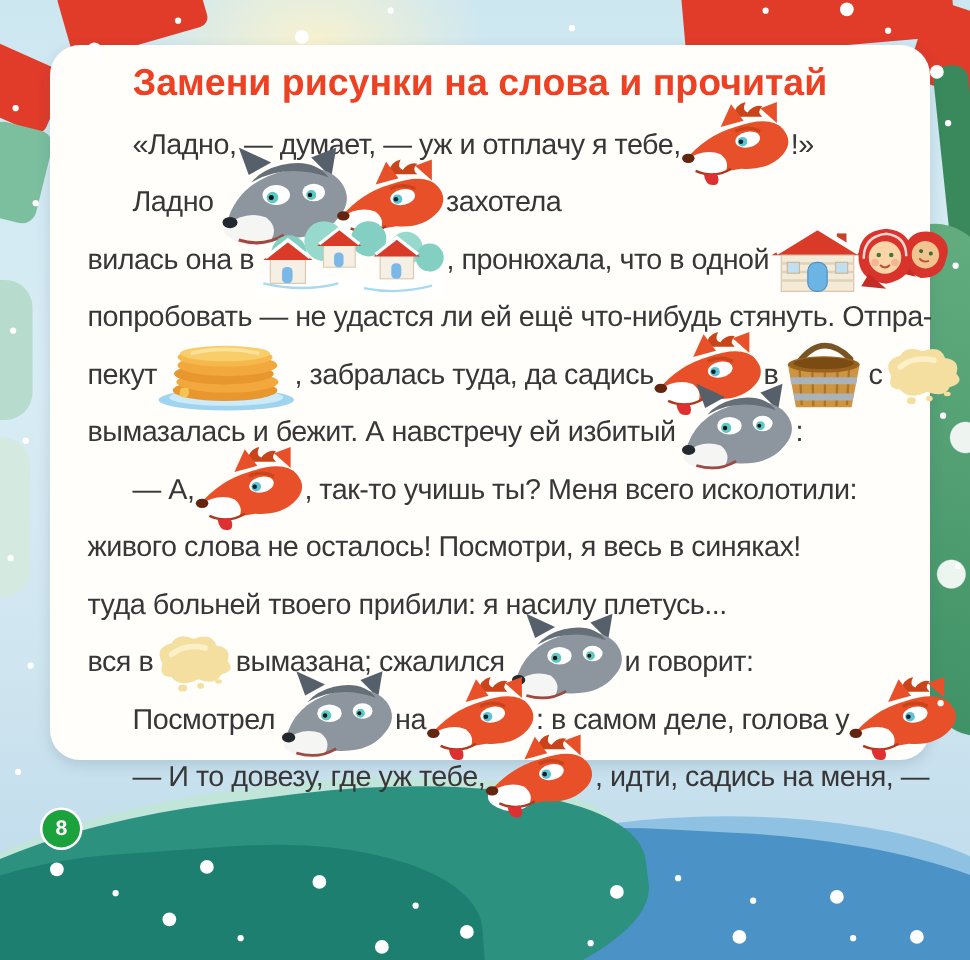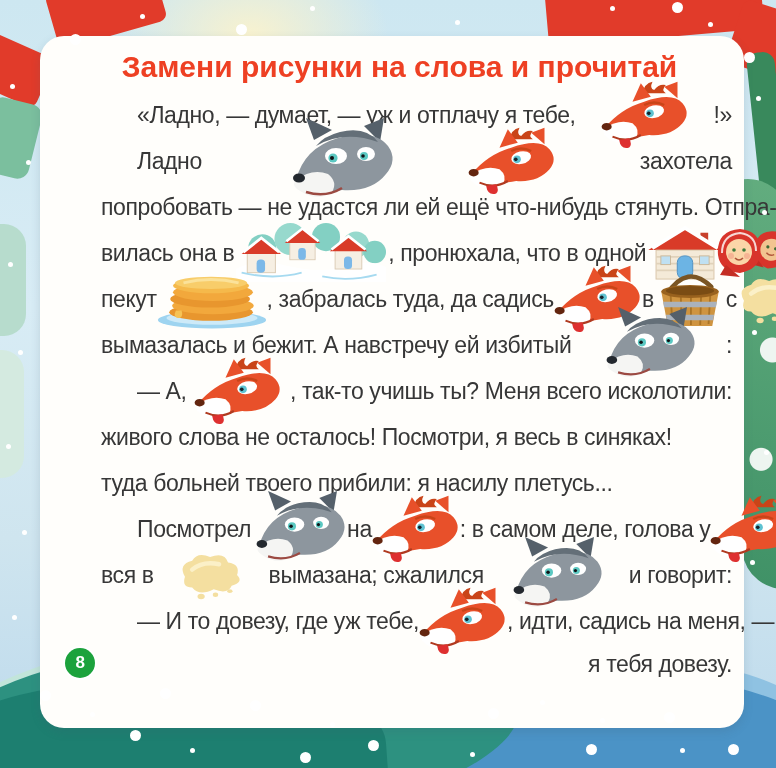--- a/index.html
+++ b/index.html
@@ -32,24 +32,24 @@
   .slope-dark{position:absolute;left:-92px;bottom:-112px;width:480px;height:200px;background:#1d7f70;border-radius:40%;transform:rotate(-4deg);z-index:3;}
   .dots{position:absolute;top:0;left:0;border-radius:50%;background:transparent;z-index:6;pointer-events:none;}
   .dots-sm{width:5px;height:5px;box-shadow:140px 14px 0 #fff,310px 6px 0 #fff,455px 20px 0 #fff,610px 6px 0 #fff,
     708px 22px 0 #fff,756px 96px 0 #fff,762px 210px 0 #fff,752px 330px 0 #fff,764px 450px 0 #fff,750px 560px 0 #fff,
     10px 84px 0 #fff,26px 160px 0 #fff,8px 262px 0 #fff,18px 350px 0 #fff,6px 444px 0 #fff,22px 530px 0 #fff,
     12px 615px 0 #fff,190px 748px 0 #fff,330px 722px 0 #fff,470px 752px 0 #fff,600px 718px 0 #fff,680px 748px 0 #fff,
     90px 712px 0 #fff,540px 700px 0 #fff;}
   .dots-lg{width:11px;height:11px;box-shadow:70px 34px 0 #fff,236px 24px 0 #fff,672px 2px 0 #fff,744px 52px 0 #fff,
     40px 690px 0 #fff,130px 730px 0 #fff,250px 700px 0 #fff,368px 740px 0 #fff,488px 708px 0 #fff,586px 744px 0 #fff,
     664px 712px 0 #fff,728px 744px 0 #fff,300px 752px 0 #fff,160px 688px 0 #fff;}
-  .card{position:absolute;left:40px;top:36px;width:704px;height:692px;background:#fffefb;
-    border-radius:24px;z-index:5;box-sizing:border-box;padding:8px 12px 0 61px;box-shadow:0 4px 10px rgba(60,90,110,.18);}
+  .card{position:absolute;left:40px;top:36px;width:704px;height:572px;background:#fffefb;
+    border-radius:24px;z-index:5;box-sizing:border-box;padding:8px 12px 0 30px;box-shadow:0 4px 10px rgba(60,90,110,.18);}
   .title{font-size:30px;font-weight:bold;color:#ee4023;text-align:center;margin:6px 0 8px -34px;letter-spacing:0;}
-  .line{display:flex;align-items:center;height:46px;font-size:23px;font-weight:500;color:#373737;letter-spacing:-0.4px;white-space:pre;justify-content:space-between;}
+  .line{display:flex;align-items:center;height:46px;font-size:23px;font-weight:500;color:#373737;letter-spacing:-0.4px;white-space:pre;}
   .line:last-child{height:40px;}
   .line.indent{padding-left:36px;}
   .txt{white-space:pre;}
   .pic{display:inline-flex;flex:0 0 auto;margin:-20px -8px;position:relative;}
   .pic svg{width:100%;height:100%;overflow:visible;display:block;}
   .pic-fox{width:92px;height:70px;}
   .pic-wolf{width:100px;height:76px;}
   .pic-wolf.lg{width:114px;height:86px;}
   .pic-village{width:150px;height:62px;margin:-16px -4px;}
   .pic-izba{width:82px;height:56px;}
@@ -119,21 +119,20 @@
               <path d="M6 58 Q26 34 54 26 Q88 14 100 28 Q110 40 100 52 Q86 68 60 66 Q30 72 6 58 Z" fill="#e8502a"></path>
               <path d="M6 58 Q24 46 40 52 Q50 60 44 70 Q30 80 14 72 Q2 66 6 58 Z" fill="#ffffff"></path>
               <ellipse cx="9" cy="56" rx="6" ry="4.5" fill="#63250f"></ellipse>
               <ellipse cx="66" cy="38" rx="12" ry="7.5" fill="#fff" transform="rotate(-12 66 38)"></ellipse>
               <circle cx="61" cy="40" r="4.6" fill="#5ec2d2"></circle>
               <circle cx="59.5" cy="40" r="2.2" fill="#17222a"></circle>
               <path d="M54 30 Q66 24 78 30" stroke="#c94418" stroke-width="3" fill="none"></path>
               <path d="M16 68 Q34 76 50 66" stroke="#b03a20" stroke-width="2.5" fill="none"></path>
               <path d="M24 72 Q26 84 36 81 Q40 78 36 70 Z" fill="#de3030"></path>
             </svg></span><span class="txt"> захотела</span></div>
-        <div class="line"><span class="txt">попробовать — не удастся ли ей ещё что-нибудь стянуть. Отпра-</span></div>
         <div class="line"><span class="txt">вилась она в </span><span class="pic pic-village"><svg viewBox="0 0 160 62">
               <defs>
                 <g id="vh">
                   <rect x="6" y="16" width="30" height="22" fill="#f6efe3" stroke="#d9c9b2"></rect>
                   <path d="M0 18 L21 2 L42 18 Z" fill="#d93b28"></path>
                   <path d="M2 16 L21 1 L40 16" stroke="#fff" stroke-width="3" fill="none"></path>
                   <rect x="16" y="24" width="9" height="14" rx="4" fill="#7bb8e8"></rect>
                 </g>
               </defs>
               <circle cx="28" cy="26" r="15" fill="#83d0c3"></circle>
@@ -168,20 +167,21 @@
               <path d="M8 30 Q6 6 30 4 Q52 6 50 28 Q50 44 30 48 Q10 46 8 30 Z" fill="#d8342b"></path>
               <circle cx="29" cy="27" r="13" fill="#fbd5a8"></circle>
               <path d="M12 28 Q12 10 30 8 Q46 10 46 26" stroke="#fff" stroke-width="2" fill="none" opacity=".8"></path>
               <circle cx="24" cy="25" r="1.8" fill="#3d7b3c"></circle>
               <circle cx="34" cy="25" r="1.8" fill="#3d7b3c"></circle>
               <circle cx="21" cy="31" r="3" fill="#f2a58c" opacity=".7"></circle>
               <circle cx="37" cy="31" r="3" fill="#f2a58c" opacity=".7"></circle>
               <path d="M25 33 Q29 37 33 33" stroke="#b0543a" stroke-width="1.6" fill="none"></path>
               <path d="M16 40 L30 52 L10 50 Z" fill="#c42d24"></path>
             </svg></span></div>
+        <div class="line"><span class="txt">попробовать — не удастся ли ей ещё что-нибудь стянуть. Отпра-</span></div>
         <div class="line"><span class="txt">пекут </span><span class="pic pic-pancakes"><svg viewBox="0 0 120 64">
               <ellipse cx="60" cy="54" rx="57" ry="9" fill="#9ed4f0"></ellipse>
               <ellipse cx="60" cy="52" rx="48" ry="7" fill="#cdeaf8"></ellipse>
               <ellipse cx="59" cy="46" rx="44" ry="9" fill="#e8962e"></ellipse>
               <ellipse cx="61" cy="39" rx="43" ry="9" fill="#f2a83c"></ellipse>
               <ellipse cx="58" cy="32" rx="42" ry="9" fill="#e8962e"></ellipse>
               <ellipse cx="61" cy="25" rx="42" ry="9" fill="#f2a83c"></ellipse>
               <ellipse cx="59" cy="18" rx="40" ry="8" fill="#f5b94b"></ellipse>
               <ellipse cx="59" cy="15" rx="38" ry="6.5" fill="#f8cd6a"></ellipse>
               <path d="M30 15 Q59 8 88 15" stroke="#fbe29a" stroke-width="3" fill="none"></path>
@@ -238,61 +238,20 @@
               <ellipse cx="9" cy="56" rx="6" ry="4.5" fill="#63250f"></ellipse>
               <ellipse cx="66" cy="38" rx="12" ry="7.5" fill="#fff" transform="rotate(-12 66 38)"></ellipse>
               <circle cx="61" cy="40" r="4.6" fill="#5ec2d2"></circle>
               <circle cx="59.5" cy="40" r="2.2" fill="#17222a"></circle>
               <path d="M54 30 Q66 24 78 30" stroke="#c94418" stroke-width="3" fill="none"></path>
               <path d="M16 68 Q34 76 50 66" stroke="#b03a20" stroke-width="2.5" fill="none"></path>
               <path d="M24 72 Q26 84 36 81 Q40 78 36 70 Z" fill="#de3030"></path>
             </svg></span><span class="txt"> , так-то учишь ты? Меня всего исколотили:</span></div>
         <div class="line"><span class="txt">живого слова не осталось! Посмотри, я весь в синяках!</span></div>
         <div class="line"><span class="txt">туда больней твоего прибили: я насилу плетусь...</span></div>
-        <div class="line indent"><span class="txt">Посмотрел </span><span class="pic pic-wolf"><svg viewBox="0 0 110 86">
-              <path d="M28 22 L20 0 L46 12 Z" fill="#55606a"></path>
-              <path d="M78 8 L98 0 L94 24 Z" fill="#55606a"></path>
-              <path d="M10 62 Q18 30 52 20 Q88 10 102 28 Q112 42 100 56 Q86 74 56 72 Q28 80 10 62 Z" fill="#8d969e"></path>
-              <path d="M30 28 Q58 12 92 24 Q80 8 54 14 Q38 18 30 28 Z" fill="#646f78"></path>
-              <path d="M10 62 Q26 50 42 56 Q52 64 46 74 Q32 84 16 74 Q4 68 10 62 Z" fill="#f5f5f3"></path>
-              <ellipse cx="13" cy="60" rx="6" ry="4.5" fill="#23282e"></ellipse>
-              <ellipse cx="50" cy="38" rx="11" ry="8" fill="#fff"></ellipse>
-              <circle cx="47" cy="40" r="4.6" fill="#5bc8c2"></circle>
-              <circle cx="46" cy="40" r="2" fill="#101417"></circle>
-              <ellipse cx="80" cy="36" rx="9" ry="7" fill="#fff"></ellipse>
-              <circle cx="78" cy="38" r="4" fill="#5bc8c2"></circle>
-              <circle cx="77" cy="38" r="1.8" fill="#101417"></circle>
-              <path d="M20 74 Q40 80 56 70" stroke="#9c4a42" stroke-width="2.5" fill="none"></path>
-            </svg></span><span class="txt"> на </span><span class="pic pic-fox"><svg viewBox="0 0 110 84">
-              <path d="M52 16 Q54 4 64 2 Q60 10 66 12 Q72 4 80 6 Q74 12 80 16 Z" fill="#c94418"></path>
-              <path d="M40 26 L50 4 L62 20 Z" fill="#e8502a"></path>
-              <path d="M78 8 L94 2 L94 22 Z" fill="#e8502a"></path>
-              <path d="M6 58 Q26 34 54 26 Q88 14 100 28 Q110 40 100 52 Q86 68 60 66 Q30 72 6 58 Z" fill="#e8502a"></path>
-              <path d="M6 58 Q24 46 40 52 Q50 60 44 70 Q30 80 14 72 Q2 66 6 58 Z" fill="#ffffff"></path>
-              <ellipse cx="9" cy="56" rx="6" ry="4.5" fill="#63250f"></ellipse>
-              <ellipse cx="66" cy="38" rx="12" ry="7.5" fill="#fff" transform="rotate(-12 66 38)"></ellipse>
-              <circle cx="61" cy="40" r="4.6" fill="#5ec2d2"></circle>
-              <circle cx="59.5" cy="40" r="2.2" fill="#17222a"></circle>
-              <path d="M54 30 Q66 24 78 30" stroke="#c94418" stroke-width="3" fill="none"></path>
-              <path d="M16 68 Q34 76 50 66" stroke="#b03a20" stroke-width="2.5" fill="none"></path>
-              <path d="M24 72 Q26 84 36 81 Q40 78 36 70 Z" fill="#de3030"></path>
-            </svg></span><span class="txt"> : в самом деле, голова у </span><span class="pic pic-fox"><svg viewBox="0 0 110 84">
-              <path d="M52 16 Q54 4 64 2 Q60 10 66 12 Q72 4 80 6 Q74 12 80 16 Z" fill="#c94418"></path>
-              <path d="M40 26 L50 4 L62 20 Z" fill="#e8502a"></path>
-              <path d="M78 8 L94 2 L94 22 Z" fill="#e8502a"></path>
-              <path d="M6 58 Q26 34 54 26 Q88 14 100 28 Q110 40 100 52 Q86 68 60 66 Q30 72 6 58 Z" fill="#e8502a"></path>
-              <path d="M6 58 Q24 46 40 52 Q50 60 44 70 Q30 80 14 72 Q2 66 6 58 Z" fill="#ffffff"></path>
-              <ellipse cx="9" cy="56" rx="6" ry="4.5" fill="#63250f"></ellipse>
-              <ellipse cx="66" cy="38" rx="12" ry="7.5" fill="#fff" transform="rotate(-12 66 38)"></ellipse>
-              <circle cx="61" cy="40" r="4.6" fill="#5ec2d2"></circle>
-              <circle cx="59.5" cy="40" r="2.2" fill="#17222a"></circle>
-              <path d="M54 30 Q66 24 78 30" stroke="#c94418" stroke-width="3" fill="none"></path>
-              <path d="M16 68 Q34 76 50 66" stroke="#b03a20" stroke-width="2.5" fill="none"></path>
-              <path d="M24 72 Q26 84 36 81 Q40 78 36 70 Z" fill="#de3030"></path>
-            </svg></span></div>
         <div class="line"><span class="txt">вся в </span><span class="pic pic-dough"><svg viewBox="0 0 78 56">
               <path d="M10 30 Q2 16 18 12 Q24 2 38 8 Q54 2 58 14 Q72 16 68 28 Q76 36 62 40 Q58 50 42 44 Q26 52 18 42 Q6 42 10 30 Z" fill="#f4dfa0"></path>
               <path d="M18 22 Q30 12 48 16" stroke="#fbf0c8" stroke-width="5" fill="none" stroke-linecap="round"></path>
               <ellipse cx="28" cy="52" rx="4" ry="3" fill="#f4dfa0"></ellipse>
               <ellipse cx="44" cy="50" rx="3" ry="2.5" fill="#f4dfa0"></ellipse>
               <ellipse cx="60" cy="46" rx="3" ry="2" fill="#f4dfa0"></ellipse>
             </svg></span><span class="txt"> вымазана; сжалился </span><span class="pic pic-wolf"><svg viewBox="0 0 110 86">
               <path d="M28 22 L20 0 L46 12 Z" fill="#55606a"></path>
               <path d="M78 8 L98 0 L94 24 Z" fill="#55606a"></path>
               <path d="M10 62 Q18 30 52 20 Q88 10 102 28 Q112 42 100 56 Q86 74 56 72 Q28 80 10 62 Z" fill="#8d969e"></path>
@@ -300,33 +259,74 @@
               <path d="M10 62 Q26 50 42 56 Q52 64 46 74 Q32 84 16 74 Q4 68 10 62 Z" fill="#f5f5f3"></path>
               <ellipse cx="13" cy="60" rx="6" ry="4.5" fill="#23282e"></ellipse>
               <ellipse cx="50" cy="38" rx="11" ry="8" fill="#fff"></ellipse>
               <circle cx="47" cy="40" r="4.6" fill="#5bc8c2"></circle>
               <circle cx="46" cy="40" r="2" fill="#101417"></circle>
               <ellipse cx="80" cy="36" rx="9" ry="7" fill="#fff"></ellipse>
               <circle cx="78" cy="38" r="4" fill="#5bc8c2"></circle>
               <circle cx="77" cy="38" r="1.8" fill="#101417"></circle>
               <path d="M20 74 Q40 80 56 70" stroke="#9c4a42" stroke-width="2.5" fill="none"></path>
             </svg></span><span class="txt"> и говорит:</span></div>
+        <div class="line indent"><span class="txt">Посмотрел </span><span class="pic pic-wolf"><svg viewBox="0 0 110 86">
+              <path d="M28 22 L20 0 L46 12 Z" fill="#55606a"></path>
+              <path d="M78 8 L98 0 L94 24 Z" fill="#55606a"></path>
+              <path d="M10 62 Q18 30 52 20 Q88 10 102 28 Q112 42 100 56 Q86 74 56 72 Q28 80 10 62 Z" fill="#8d969e"></path>
+              <path d="M30 28 Q58 12 92 24 Q80 8 54 14 Q38 18 30 28 Z" fill="#646f78"></path>
+              <path d="M10 62 Q26 50 42 56 Q52 64 46 74 Q32 84 16 74 Q4 68 10 62 Z" fill="#f5f5f3"></path>
+              <ellipse cx="13" cy="60" rx="6" ry="4.5" fill="#23282e"></ellipse>
+              <ellipse cx="50" cy="38" rx="11" ry="8" fill="#fff"></ellipse>
+              <circle cx="47" cy="40" r="4.6" fill="#5bc8c2"></circle>
+              <circle cx="46" cy="40" r="2" fill="#101417"></circle>
+              <ellipse cx="80" cy="36" rx="9" ry="7" fill="#fff"></ellipse>
+              <circle cx="78" cy="38" r="4" fill="#5bc8c2"></circle>
+              <circle cx="77" cy="38" r="1.8" fill="#101417"></circle>
+              <path d="M20 74 Q40 80 56 70" stroke="#9c4a42" stroke-width="2.5" fill="none"></path>
+            </svg></span><span class="txt"> на </span><span class="pic pic-fox"><svg viewBox="0 0 110 84">
+              <path d="M52 16 Q54 4 64 2 Q60 10 66 12 Q72 4 80 6 Q74 12 80 16 Z" fill="#c94418"></path>
+              <path d="M40 26 L50 4 L62 20 Z" fill="#e8502a"></path>
+              <path d="M78 8 L94 2 L94 22 Z" fill="#e8502a"></path>
+              <path d="M6 58 Q26 34 54 26 Q88 14 100 28 Q110 40 100 52 Q86 68 60 66 Q30 72 6 58 Z" fill="#e8502a"></path>
+              <path d="M6 58 Q24 46 40 52 Q50 60 44 70 Q30 80 14 72 Q2 66 6 58 Z" fill="#ffffff"></path>
+              <ellipse cx="9" cy="56" rx="6" ry="4.5" fill="#63250f"></ellipse>
+              <ellipse cx="66" cy="38" rx="12" ry="7.5" fill="#fff" transform="rotate(-12 66 38)"></ellipse>
+              <circle cx="61" cy="40" r="4.6" fill="#5ec2d2"></circle>
+              <circle cx="59.5" cy="40" r="2.2" fill="#17222a"></circle>
+              <path d="M54 30 Q66 24 78 30" stroke="#c94418" stroke-width="3" fill="none"></path>
+              <path d="M16 68 Q34 76 50 66" stroke="#b03a20" stroke-width="2.5" fill="none"></path>
+              <path d="M24 72 Q26 84 36 81 Q40 78 36 70 Z" fill="#de3030"></path>
+            </svg></span><span class="txt"> : в самом деле, голова у </span><span class="pic pic-fox"><svg viewBox="0 0 110 84">
+              <path d="M52 16 Q54 4 64 2 Q60 10 66 12 Q72 4 80 6 Q74 12 80 16 Z" fill="#c94418"></path>
+              <path d="M40 26 L50 4 L62 20 Z" fill="#e8502a"></path>
+              <path d="M78 8 L94 2 L94 22 Z" fill="#e8502a"></path>
+              <path d="M6 58 Q26 34 54 26 Q88 14 100 28 Q110 40 100 52 Q86 68 60 66 Q30 72 6 58 Z" fill="#e8502a"></path>
+              <path d="M6 58 Q24 46 40 52 Q50 60 44 70 Q30 80 14 72 Q2 66 6 58 Z" fill="#ffffff"></path>
+              <ellipse cx="9" cy="56" rx="6" ry="4.5" fill="#63250f"></ellipse>
+              <ellipse cx="66" cy="38" rx="12" ry="7.5" fill="#fff" transform="rotate(-12 66 38)"></ellipse>
+              <circle cx="61" cy="40" r="4.6" fill="#5ec2d2"></circle>
+              <circle cx="59.5" cy="40" r="2.2" fill="#17222a"></circle>
+              <path d="M54 30 Q66 24 78 30" stroke="#c94418" stroke-width="3" fill="none"></path>
+              <path d="M16 68 Q34 76 50 66" stroke="#b03a20" stroke-width="2.5" fill="none"></path>
+              <path d="M24 72 Q26 84 36 81 Q40 78 36 70 Z" fill="#de3030"></path>
+            </svg></span></div>
         <div class="line indent"><span class="txt">— И то довезу, где уж тебе, </span><span class="pic pic-fox"><svg viewBox="0 0 110 84">
               <path d="M52 16 Q54 4 64 2 Q60 10 66 12 Q72 4 80 6 Q74 12 80 16 Z" fill="#c94418"></path>
               <path d="M40 26 L50 4 L62 20 Z" fill="#e8502a"></path>
               <path d="M78 8 L94 2 L94 22 Z" fill="#e8502a"></path>
               <path d="M6 58 Q26 34 54 26 Q88 14 100 28 Q110 40 100 52 Q86 68 60 66 Q30 72 6 58 Z" fill="#e8502a"></path>
               <path d="M6 58 Q24 46 40 52 Q50 60 44 70 Q30 80 14 72 Q2 66 6 58 Z" fill="#ffffff"></path>
               <ellipse cx="9" cy="56" rx="6" ry="4.5" fill="#63250f"></ellipse>
               <ellipse cx="66" cy="38" rx="12" ry="7.5" fill="#fff" transform="rotate(-12 66 38)"></ellipse>
               <circle cx="61" cy="40" r="4.6" fill="#5ec2d2"></circle>
               <circle cx="59.5" cy="40" r="2.2" fill="#17222a"></circle>
               <path d="M54 30 Q66 24 78 30" stroke="#c94418" stroke-width="3" fill="none"></path>
               <path d="M16 68 Q34 76 50 66" stroke="#b03a20" stroke-width="2.5" fill="none"></path>
               <path d="M24 72 Q26 84 36 81 Q40 78 36 70 Z" fill="#de3030"></path>
             </svg></span><span class="txt"> , идти, садись на меня, —</span></div>
-        <div class="line"><span class="badge">8</span><span class="txt">я тебя довезу.</span></div>
+        <div class="line"><span class="badge">8</span></div>
       </div>
   </div>
 
   <div class="dots dots-sm"></div>
   <div class="dots dots-lg"></div>
 </div>
 
 </body></html>

